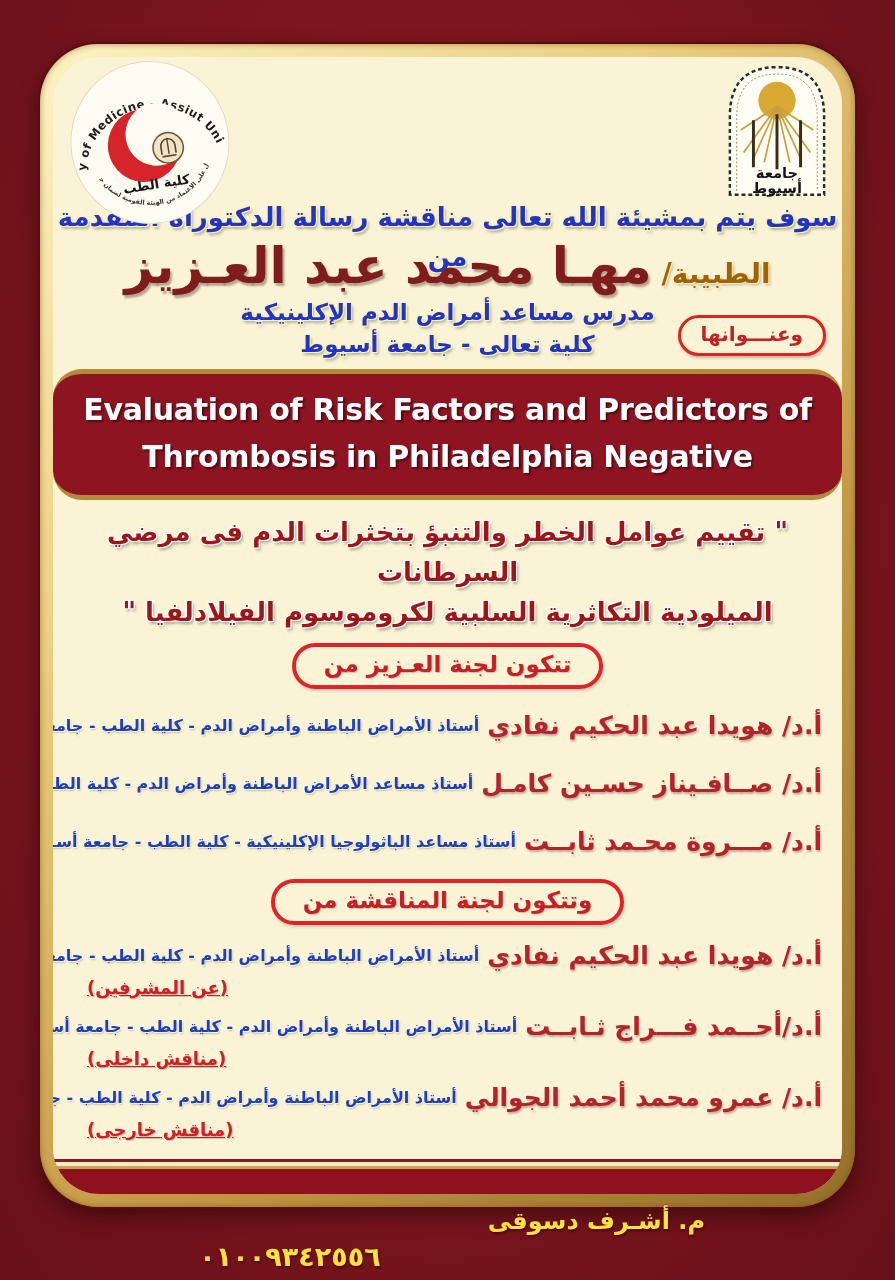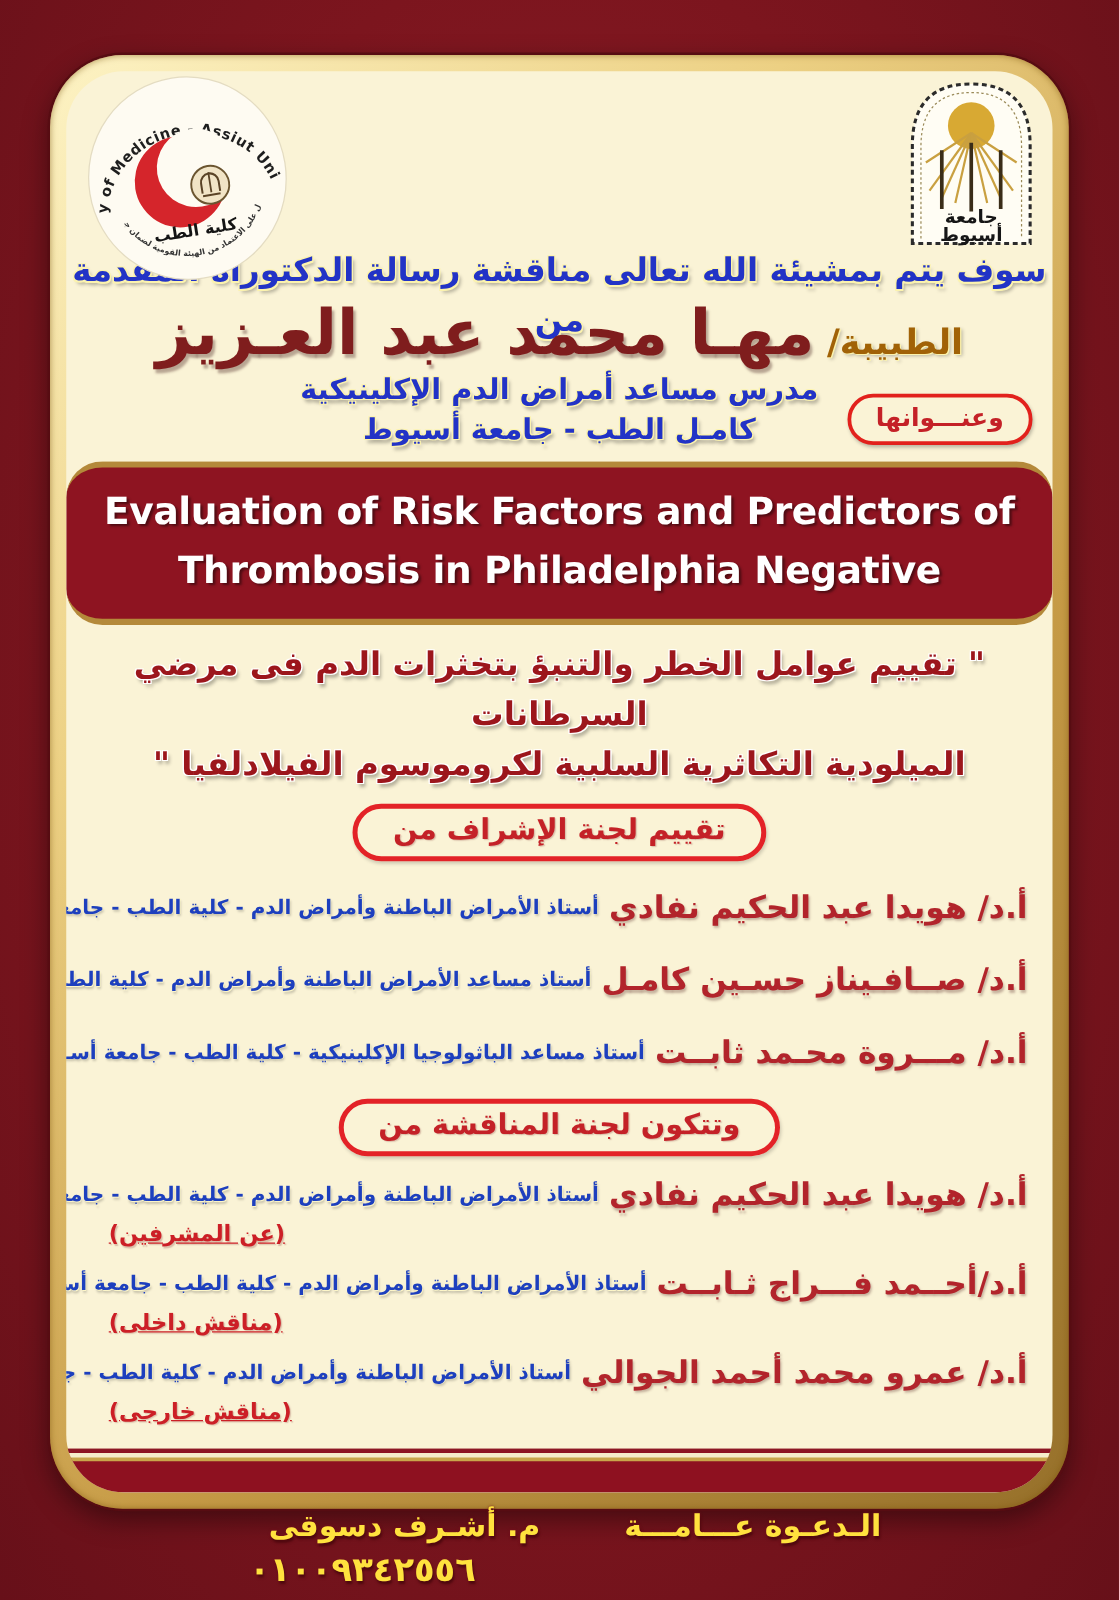--- a/index.html
+++ b/index.html
@@ -164,36 +164,36 @@
           </svg>
         </div>
       </div>
 
       <div class="blue-line intro-1">سوف يتم بمشيئة الله تعالى مناقشة رسالة الدكتوراه المقدمة من</div>
       <div class="name-row">
         <span class="name-prefix">الطبيبة/</span>
         <span class="candidate-name">مهـا محمد عبد العـزيز</span>
       </div>
       <div class="blue-line pos-line">مدرس مساعد أمراض الدم الإكلينيكية</div>
-      <div class="blue-line aff-line">كامـل الطب - جامعة أسيوط</div>
+      <div class="blue-line aff-line">كلية تعالى - جامعة أسيوط</div>
 
       <div class="title-badge">وعنـــوانها</div>
 
       <div class="banner">
         <div>Evaluation of Risk Factors and Predictors of</div>
         <div>Thrombosis in Philadelphia Negative</div>
       </div>
 
       <div class="arabic-title">
         <div>" تقييم عوامل الخطر والتنبؤ بتخثرات الدم فى مرضي السرطانات</div>
         <div>الميلودية التكاثرية السلبية لكروموسوم الفيلادلفيا "</div>
       </div>
 
       <div class="badge-row badge-sup">
-        <span class="oval-badge">تقييم لجنة الإشراف من</span>
+        <span class="oval-badge">تتكون لجنة العـزيز من</span>
       </div>
       <div class="member-row" style="margin-top:12px;">
         <span class="member-name">أ.د/ هويدا عبد الحكيم نفادي</span>
         <span class="member-title">أستاذ الأمراض الباطنة وأمراض الدم - كلية الطب - جامعة أسـيوط</span>
       </div>
       <div class="member-row">
         <span class="member-name">أ.د/ صــافـيناز حسـين كامـل</span>
         <span class="member-title">أستاذ مساعد الأمراض الباطنة وأمراض الدم - كلية الطب - جامعة أسـيوط</span>
       </div>
       <div class="member-row">
@@ -222,17 +222,16 @@
 
       <div class="schedule">
         
         
       </div>
 
     </div>
   </div>
 
   <div class="footer-line">
-    <span>الـدعـوة عـــامـــة</span>
     <span>م.  أشـرف دسوقى</span>
   </div>
   <div class="phone">٠١٠٠٩٣٤٢٥٥٦</div>
 </div>
 
 </body></html>

